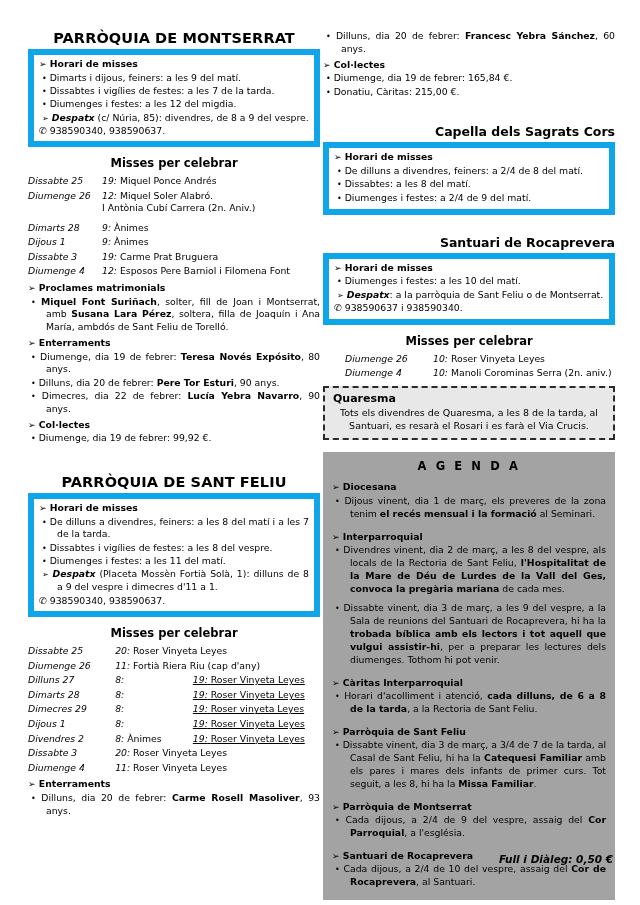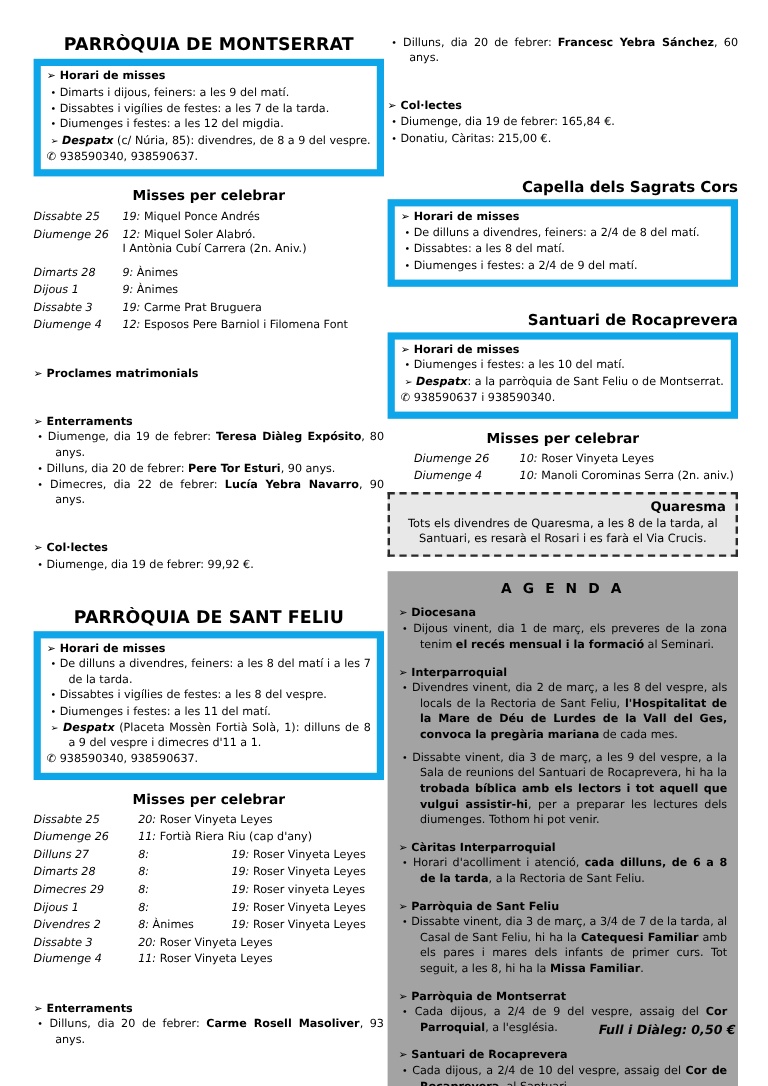--- a/index.html
+++ b/index.html
@@ -86,21 +86,21 @@
   }
   .phone {
     font-size: 9.3px;
     line-height: 1.35;
     margin: 0;
     padding-left: 0;
   }
 
   
   .grp {
-    margin-top: 27px;
+    margin-top: 3px;
   }
 
   
   table.masses {
     border-collapse: collapse;
     width: 100%;
     font-size: 9.3px;
   }
   table.masses td {
     vertical-align: top;
@@ -116,36 +116,37 @@
   td.intention .tm { font-style: italic; }
   td.morning {
     font-style: italic;
     width: 66px;
     padding-left: 2px;
   }
   td.morning .nm { font-style: normal; }
   td.evening {
     width: 108px;
     padding-left: 2px;
+    text-decoration: underline;
   }
   td.evening .tm { font-style: italic; }
   tr.gap td { padding-top: 6px; }
 
   
   .quaresma {
     border: 2px dashed #2b2b2b;
     background: #e8e8e8;
     padding: 4px 8px 6px 8px;
     margin-top: 5px;
     box-sizing: border-box;
   }
   .quaresma-title {
     font-size: 11px;
     font-weight: bold;
-    text-align: right;
+    text-align: left;
     margin: 0 0 2px 0;
   }
   .quaresma-body {
     font-size: 9.5px;
     text-align: center;
     line-height: 1.35;
     margin: 0;
   }
 
   
@@ -220,25 +221,26 @@
       </tr>
       <tr>
         <td class="day">Diumenge 4</td>
         <td class="intention"><span class="tm">12:</span> <span>Esposos Pere Barniol i Filomena Font</span></td>
       </tr>
     </tbody>
       </table>
 
     <div class="grp">
       <p class="arrow-head"><span class="mk">➢</span> <span>Proclames matrimonials</span></p>
+      <p class="bullet hang"><span class="mk">•</span> <b>Miquel Font Suriñach</b><span>, solter, fill de Joan i Montserrat, amb </span><b>Susana Lara Pérez</b><span>, soltera, filla de Joaquín i Ana María, ambdós de Sant Feliu de Torelló.</span></p>
     </div>
 
     <div class="grp">
       <p class="arrow-head"><span class="mk">➢</span> <span>Enterraments</span></p>
-      <p class="bullet hang"><span class="mk">•</span> <span>Diumenge, dia 19 de febrer: </span><b>Teresa Diàleg Expósito</b><span>, 80 anys.</span></p>
+      <p class="bullet hang"><span class="mk">•</span> <span>Diumenge, dia 19 de febrer: </span><b>Teresa Novés Expósito</b><span>, 80 anys.</span></p>
       <p class="bullet hang"><span class="mk">•</span> <span>Dilluns, dia 20 de febrer: </span><b>Pere Tor Esturi</b><span>, 90 anys.</span></p>
       <p class="bullet hang"><span class="mk">•</span> <span>Dimecres, dia 22 de febrer: </span><b>Lucía Yebra Navarro</b><span>, 90 anys.</span></p>
     </div>
 
     <div class="grp">
       <p class="arrow-head"><span class="mk">➢</span> <span>Col·lectes</span></p>
       <p class="bullet"><span class="mk">•</span> <span>Diumenge, dia 19 de febrer: 99,92 €.</span></p>
     </div>
 
     <h1 class="section-title" style="margin-top:29px;">PARRÒQUIA DE SANT FELIU</h1>

